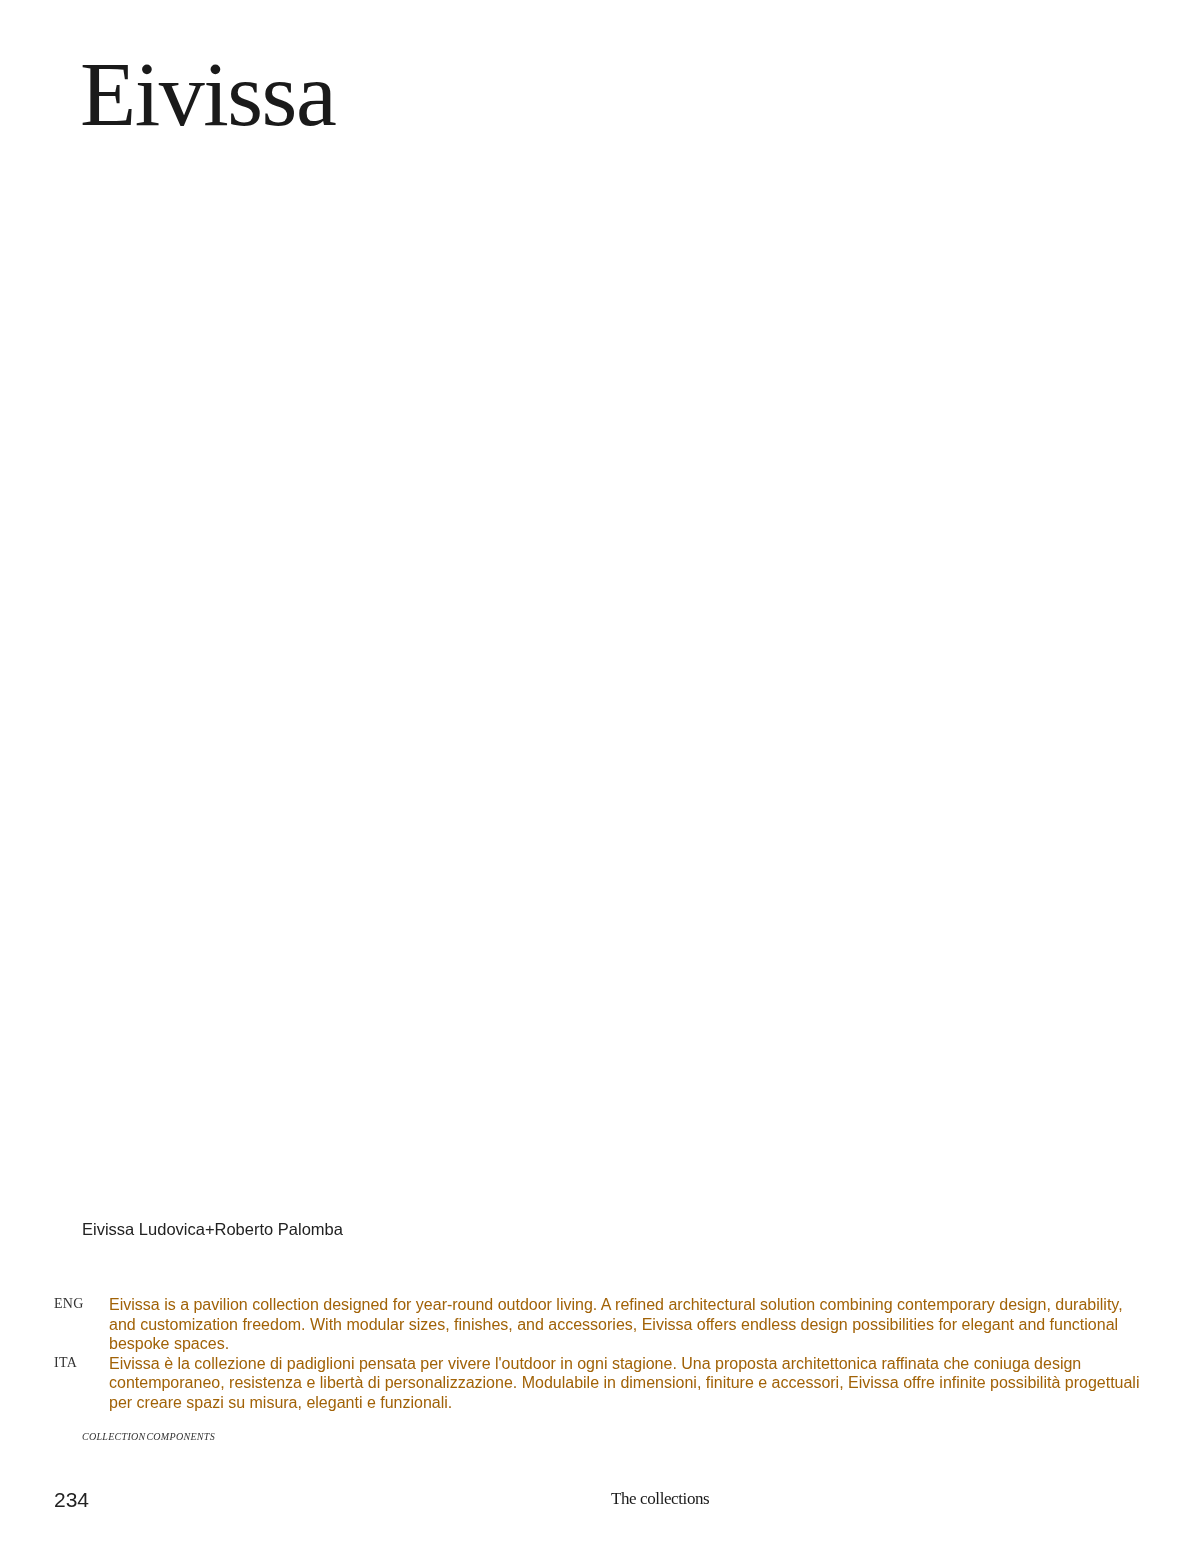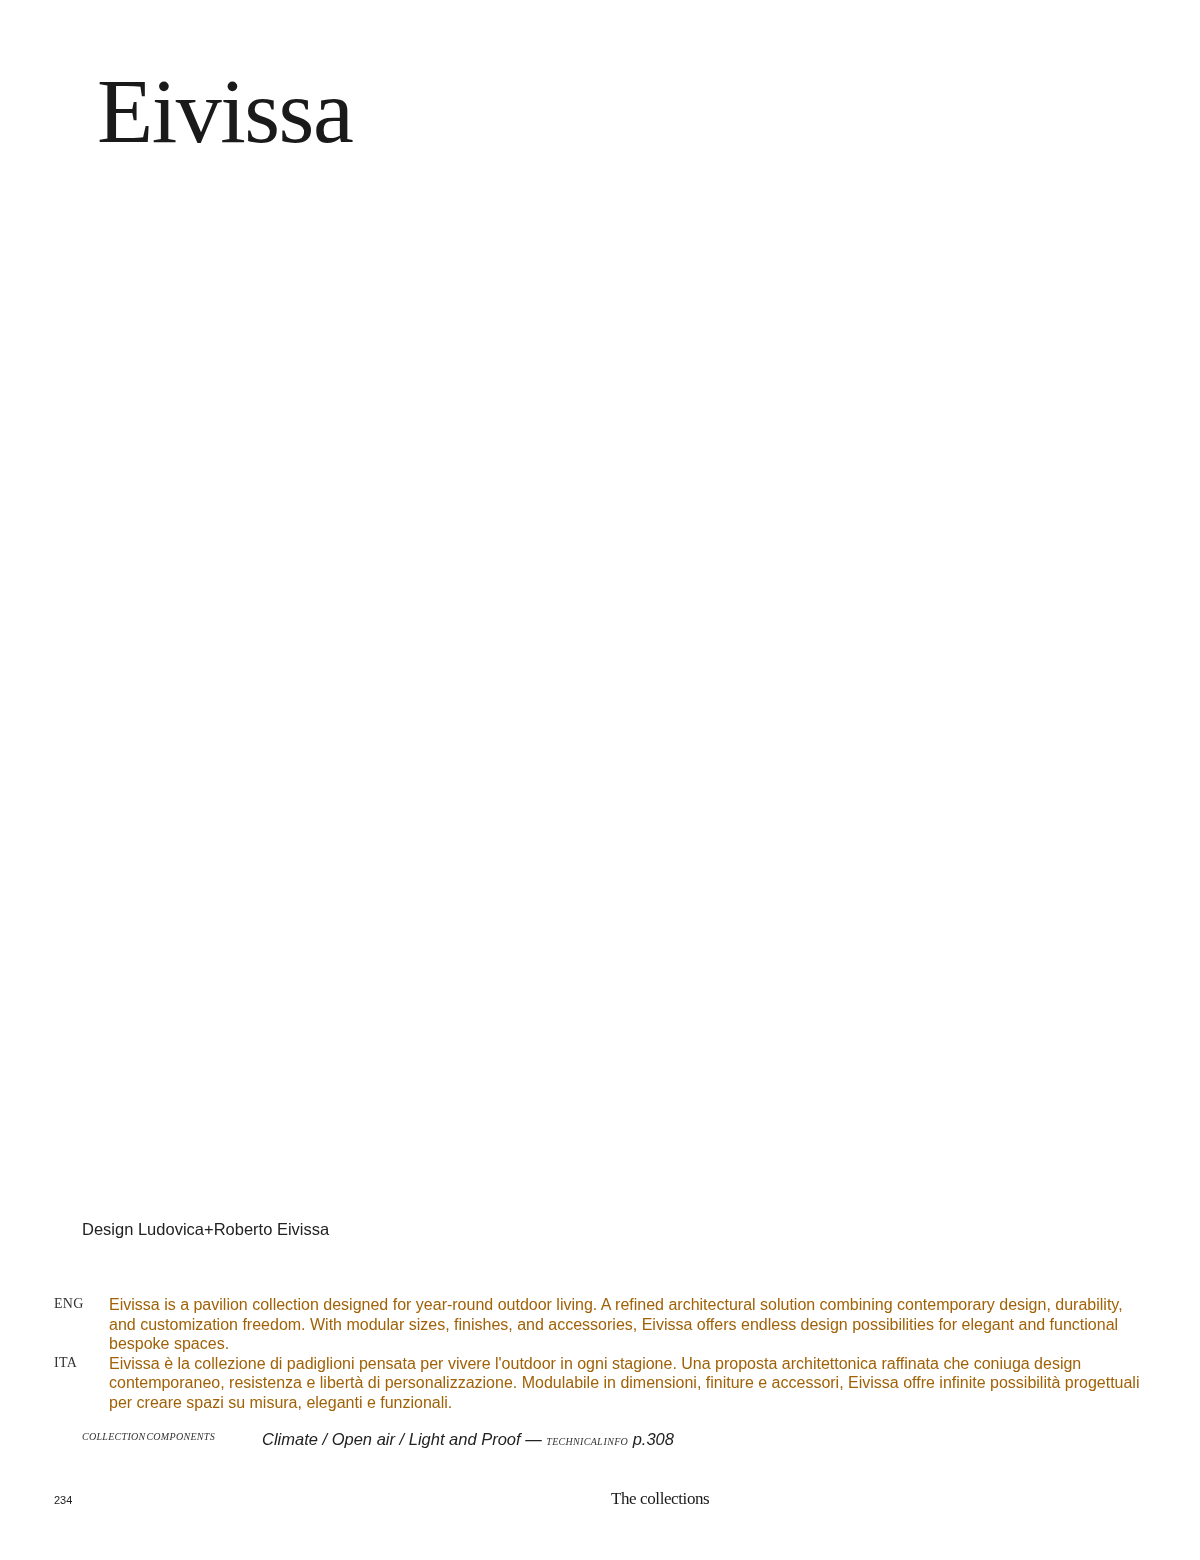--- a/index.html
+++ b/index.html
@@ -12,21 +12,21 @@
       height: 1560px;
       position: relative;
       overflow: hidden;
       color: #1e1e1e;
       font-family: "Liberation Sans", sans-serif;
     }
     .title {
       position: absolute;
       left: 80px;
       top: 44px;
-      margin: 17px;
+      margin: 0;
       font-family: "Liberation Serif", "DejaVu Serif", serif;
       font-weight: normal;
       font-size: 92px;
       line-height: 100px;
       letter-spacing: -1.5px;
       color: #1a1a1a;
     }
     .image-area {
       position: absolute;
       left: 0;
@@ -101,21 +101,21 @@
       font-size: 10px;
       letter-spacing: 0.3px;
       text-transform: uppercase;
       color: #333;
       word-spacing: -2px;
     }
     .footer-page {
       position: absolute;
       left: 54px;
       top: 1490px;
-      font-size: 11px;
+      font-size: 21px;
       line-height: 20px;
       color: #222;
     }
     .footer-section {
       position: absolute;
       left: 611px;
       top: 1489px;
       font-family: "Liberation Serif", "DejaVu Serif", serif;
       font-size: 17px;
       line-height: 20px;
@@ -124,32 +124,31 @@
       text-align: right;
     }
   </style>
 </head>
 <body>
 
 <h1 class="title">Eivissa</h1>
 
 <div class="image-area"></div>
 
-<div class="designer">Design Ludovica+Roberto Eivissa</div>
+<div class="designer">Eivissa Ludovica+Roberto Palomba</div>
 
 <div class="desc">
   <div class="desc-block">
     <span class="lang-label">ENG</span>
     <div class="desc-text">Eivissa is a pavilion collection designed for year-round outdoor living. A refined architectural solution combining contemporary design, durability, and customization freedom. With modular sizes, finishes, and accessories, Eivissa offers endless design possibilities for elegant and functional bespoke spaces.</div>
   </div>
   <div class="desc-block">
     <span class="lang-label">ITA</span>
     <div class="desc-text">Eivissa è la collezione di padiglioni pensata per vivere l'outdoor in ogni stagione. Una proposta architettonica raffinata che coniuga design contemporaneo, resistenza e libertà di personalizzazione. Modulabile in dimensioni, finiture e accessori, Eivissa offre infinite possibilità progettuali per creare spazi su misura, eleganti e funzionali.</div>
   </div>
 </div>
 
 <div class="components">
   <span class="components-label">Collection components</span>
-  <span class="components-value"><span>Climate / Open air / Light and Proof — </span><span class="tech-label">Technical info</span><span> p.308</span></span>
 </div>
 
 <div class="footer-page">234</div>
 <div class="footer-section">The collections</div>
 
 </body></html>

